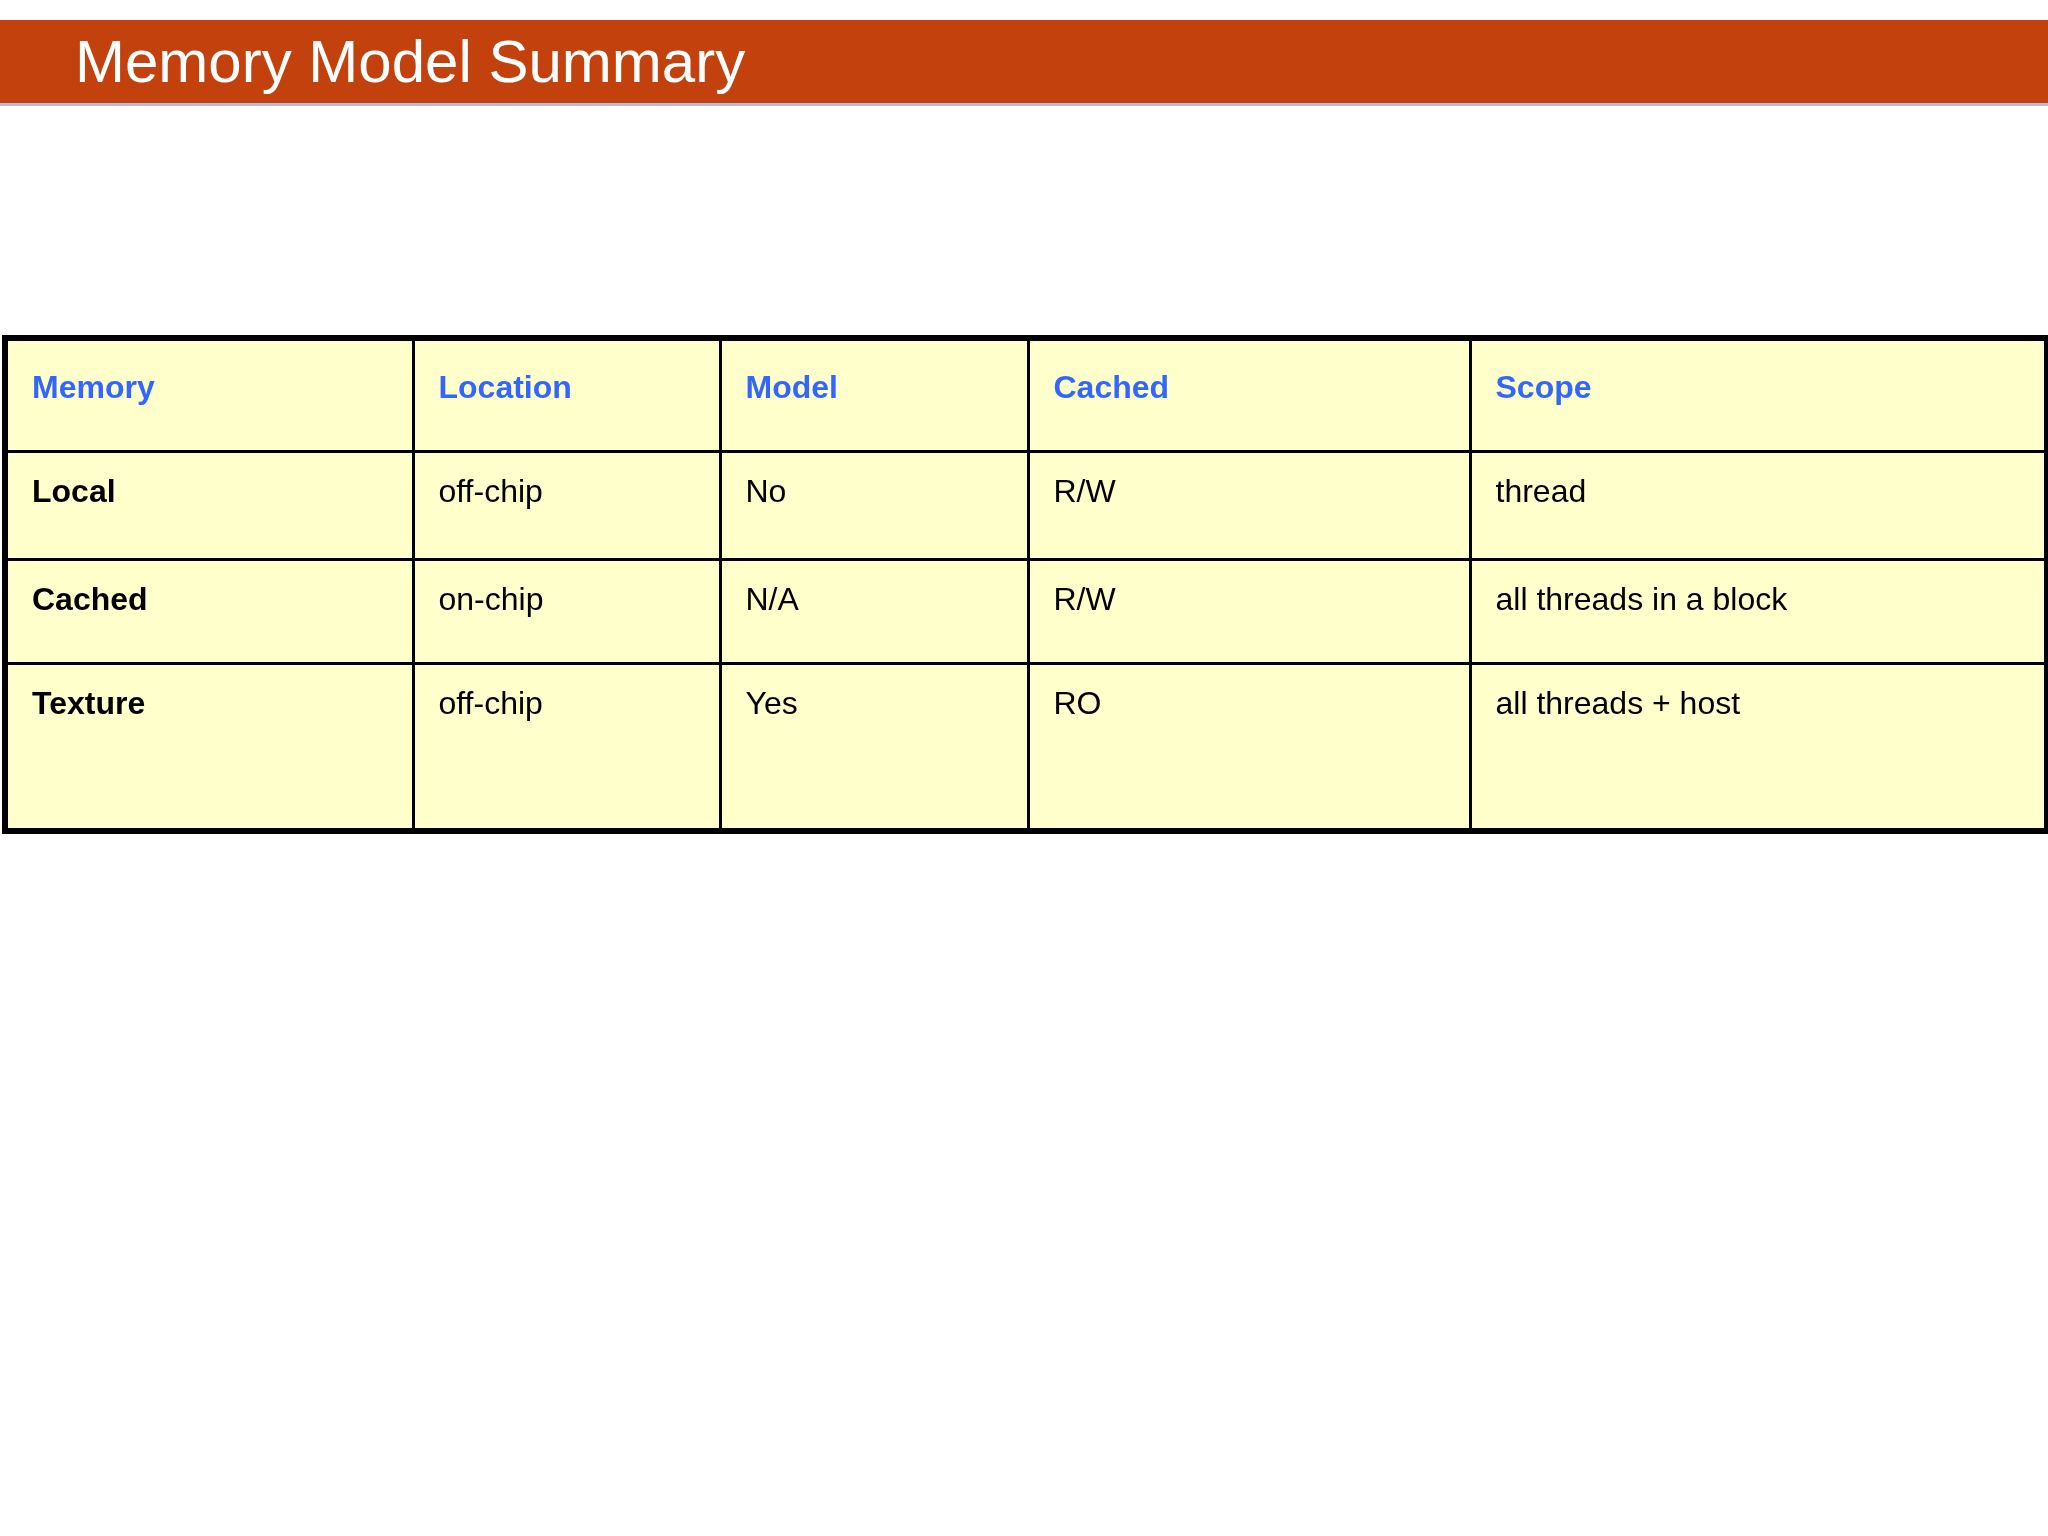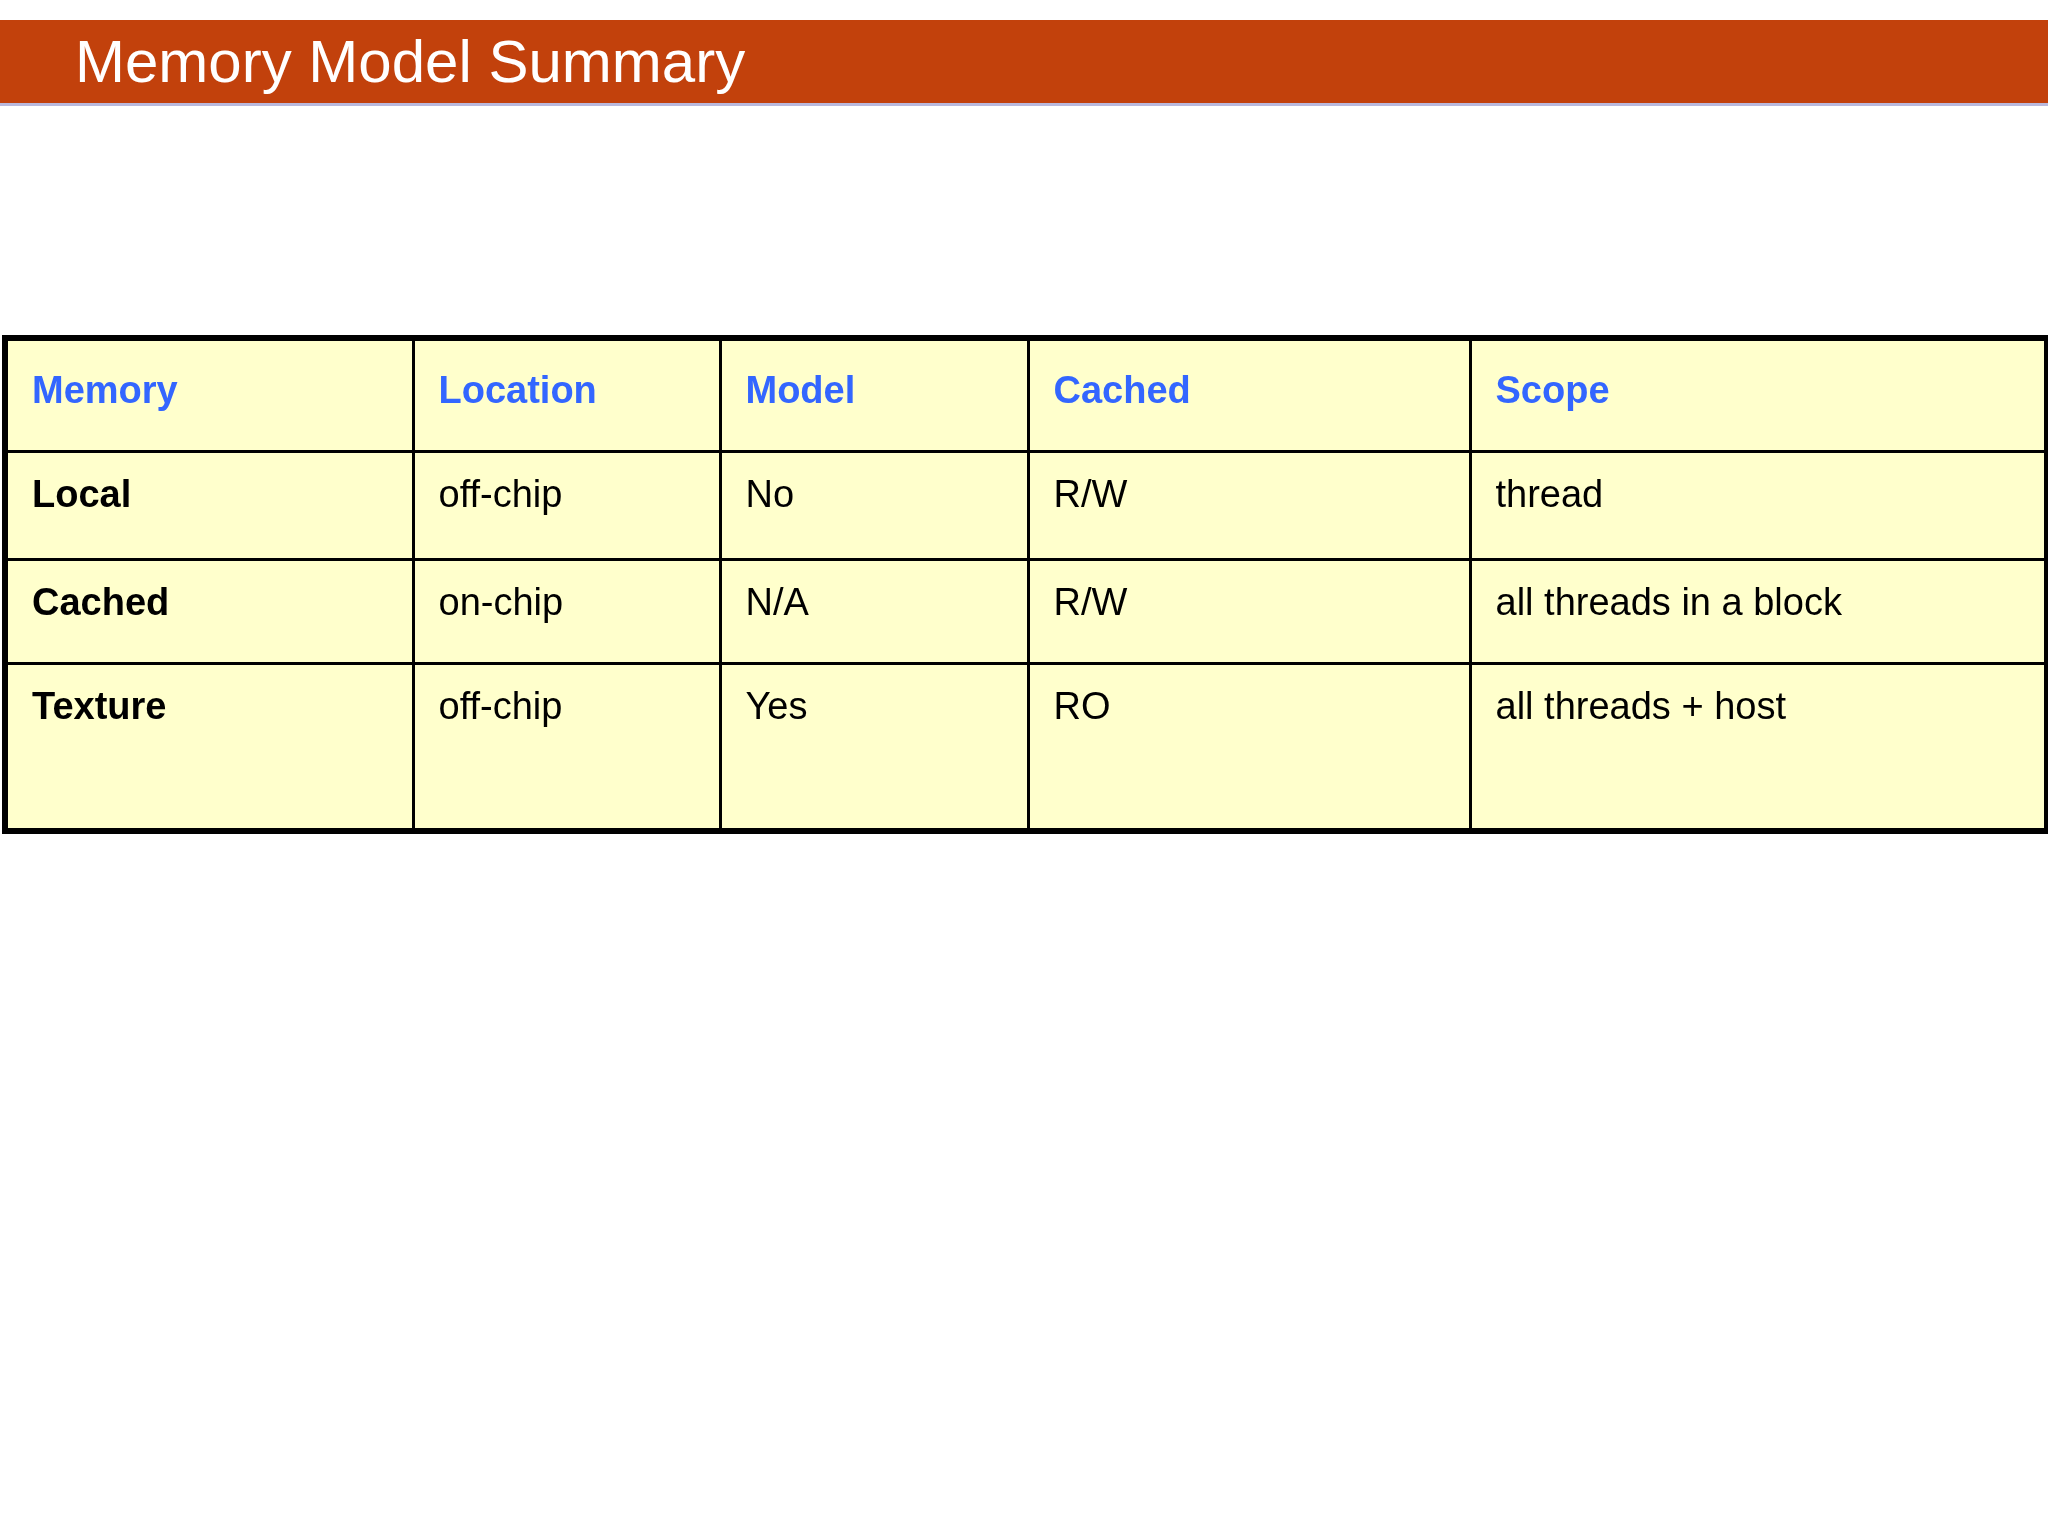--- a/index.html
+++ b/index.html
@@ -48,21 +48,21 @@
     table-layout: fixed;
     background: #ffffcc;
     border: 6px solid #000000;
   }
   table.mem-table th,
   table.mem-table td {
     border: 3px solid #000000;
     vertical-align: top;
     text-align: left;
     padding: 20px 12px 10px 24px;
-    font-size: 38px;
+    font-size: 32px;
     line-height: 1.15;
     overflow: hidden;
   }
   table.mem-table th {
     color: #3366ff;
     font-weight: 700;
     padding-top: 28px;
   }
   table.mem-table td.mem-col {
     font-weight: 700;

